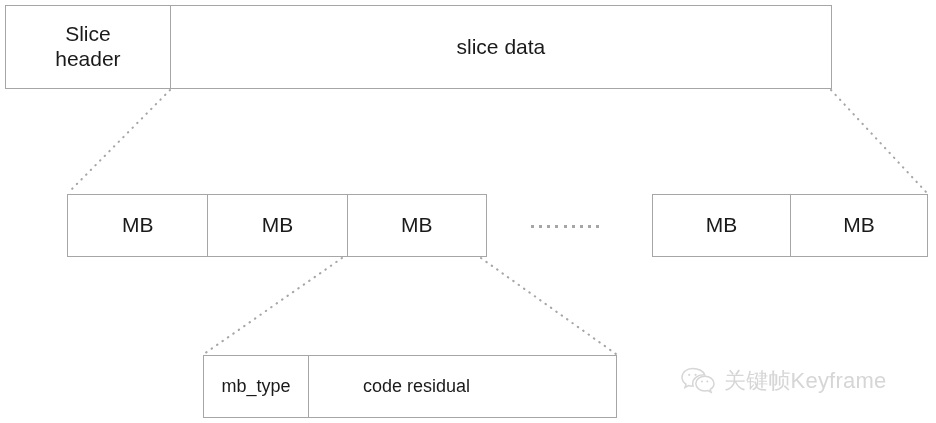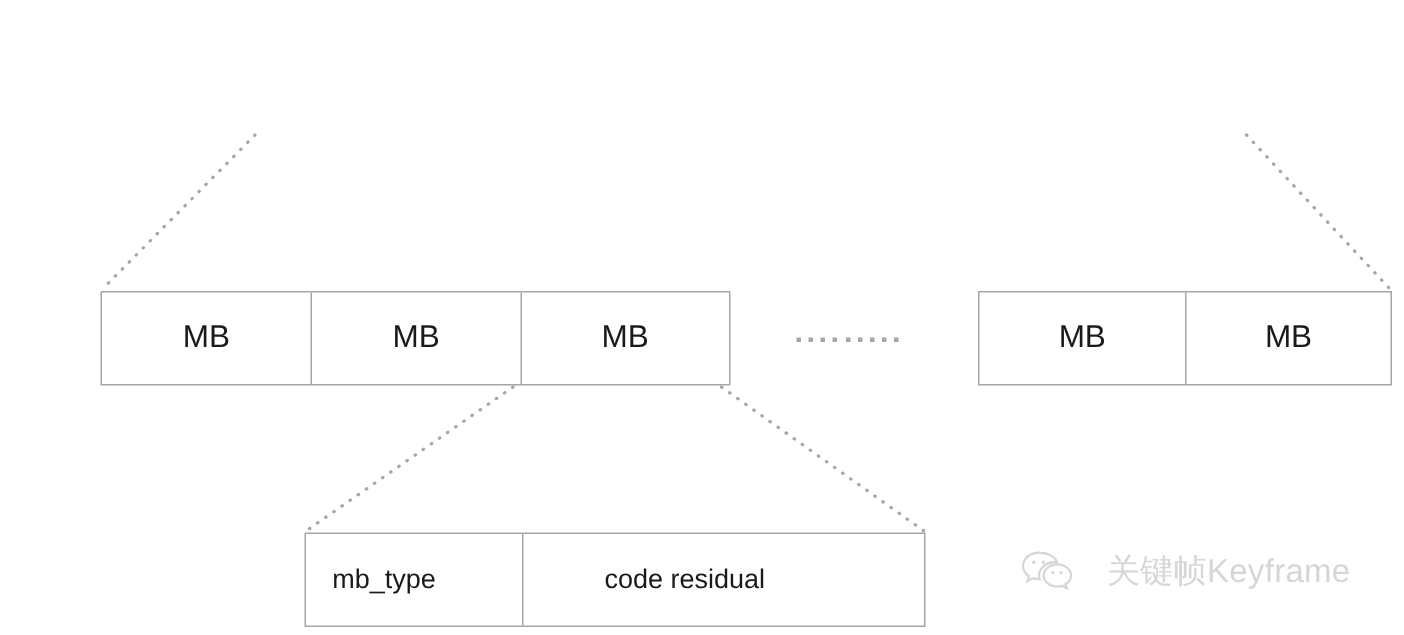--- a/index.html
+++ b/index.html
@@ -87,21 +87,20 @@
     height: 3px;
     background: #a6a6a6;
   }
 
   
   #mb-detail-row {
     left: 203px;
     top: 355px;
     width: 414px;
     height: 63px;
-    gap: 40px;
   }
   #mb-detail-row .cell { font-size: 18px; }
   #cell-mb-type       { width: 104px; }
   #cell-mb-pred       { width: 104px; }
   #cell-code-residual { width: 204px; padding-left: 12px; }
 
   
   #connectors {
     position: absolute;
     left: 0;
@@ -117,36 +116,41 @@
     stroke-dasharray: 0.4 6.2;
   }
 
   
   #watermark {
     position: absolute;
     left: 681px;
     top: 366px;
     display: flex;
     align-items: center;
-    gap: 23px;
+    gap: 9px;
     color: #d6d6d6;
     user-select: none;
   }
   #watermark .wm-text {
     font-size: 22px;
     letter-spacing: 0.2px;
     white-space: nowrap;
   }
   #wechat-icon { display: block; }
 </style>
 </head>
 <body>
 
 <div id="canvas">
 
+  <div class="row" id="slice-row">
+    <div class="cell" id="cell-slice-header">Slice
+header</div>
+    <div class="cell" id="cell-slice-data">slice data</div>
+  </div>
 
   <div class="row" id="mb-row-left">
     <div class="cell">MB</div>
     <div class="cell">MB</div>
     <div class="cell">MB</div>
   </div>
 
   <div id="mb-ellipsis">
     <i></i>
     <i></i>

